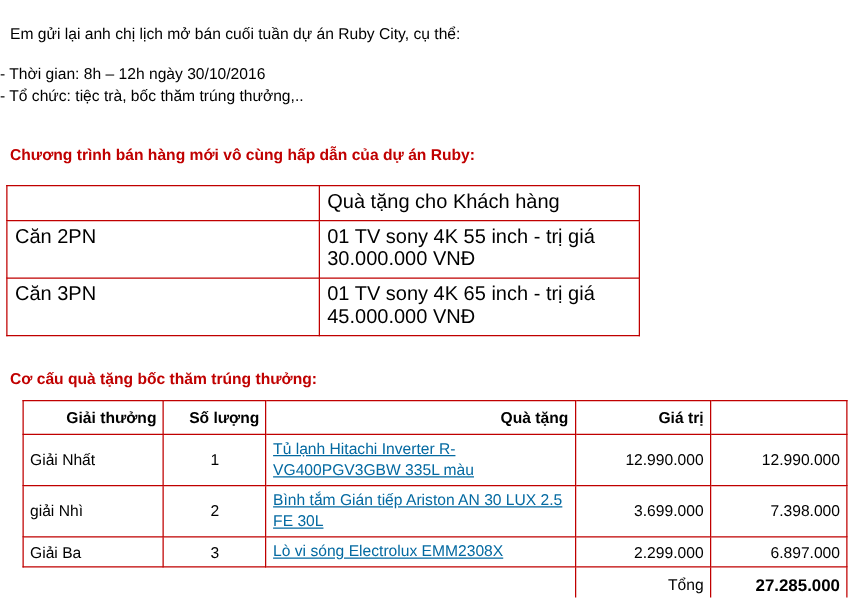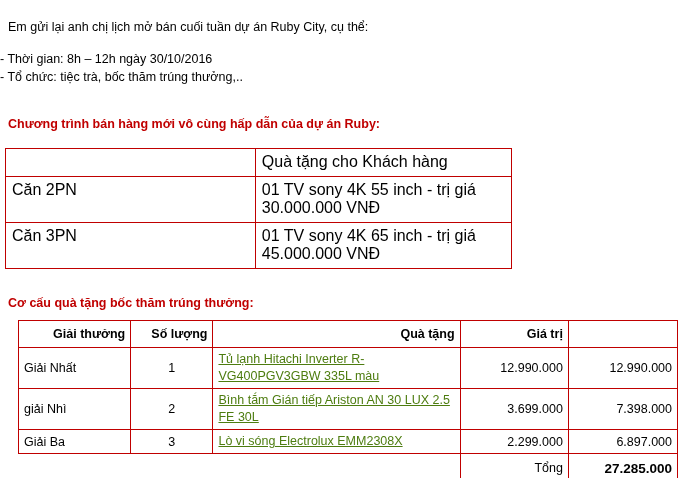--- a/index.html
+++ b/index.html
@@ -97,21 +97,21 @@
     font-weight: bold;
     text-align: right;
     height: 20px;
   }
   .col-prize { width: 112px; text-align: left; }
   .col-qty   { width: 78px;  text-align: center; }
   .col-gift  { width: 262px; text-align: left; margin-left: 28px; }
   .col-val   { width: 104px; text-align: right; }
   .col-tot   { width: 104px; text-align: right; }
   .link {
-    color: #4d7c0f;
+    color: #0369a1;
     text-decoration: underline;
     text-align: right;
   }
   .gift-cell { line-height: 17px; }
   .total-row td {
     border: 1px solid #c00000;
     height: 22px;
   }
   .total-label {
     text-align: right;

